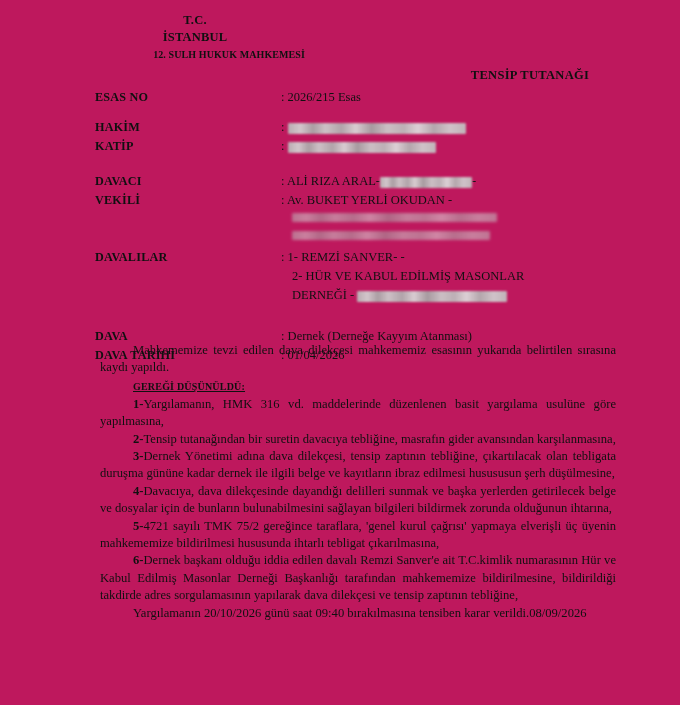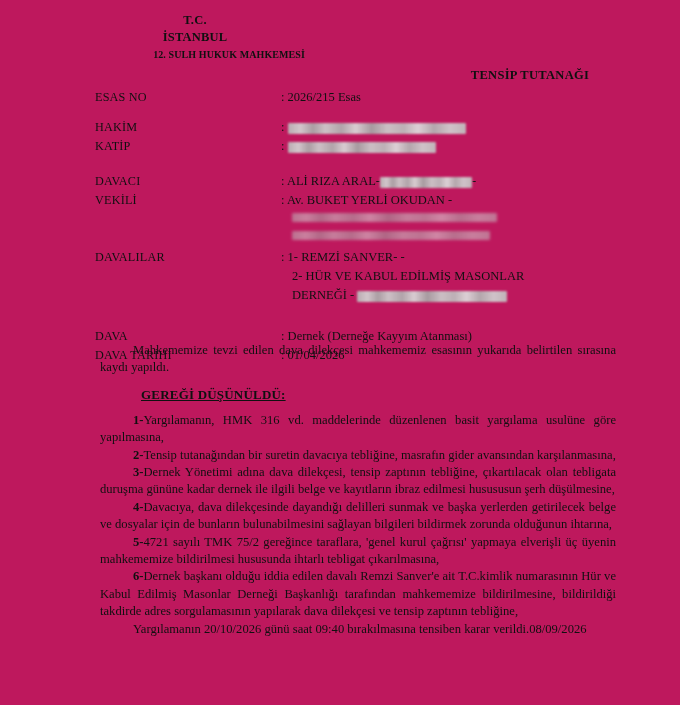--- a/index.html
+++ b/index.html
@@ -65,21 +65,21 @@
     width: 680px;
   }
   .field-row {
     position: relative;
     height: 19px;
     line-height: 19px;
   }
   .field-label {
     position: absolute;
     left: 95px;
-    font-weight: normal;
+    font-weight: bold;
     font-size: 12.2px;
     letter-spacing: 0.2px;
     white-space: nowrap;
   }
   .field-value {
     position: absolute;
     left: 281px;
     font-size: 12.5px;
     white-space: nowrap;
   }
@@ -125,27 +125,27 @@
     text-align: justify;
     text-justify: inter-word;
     text-indent: 33px;
     margin: 0;
     padding: 0;
   }
   .para .num {
     font-weight: bold;
   }
   .section-head {
-    font-size: 13px;
+    font-size: 10px;
     line-height: 19px;
     font-weight: bold;
     text-decoration: underline;
     text-indent: 33px;
     letter-spacing: 0.2px;
-    margin: 8px;
+    margin: 0;
   }
 </style>
 </head>
 <body>
 
 <div class="page">
 
   <div class="header-block">
     <div class="header-line">T.C.</div>
     <div class="header-line">İSTANBUL</div>

